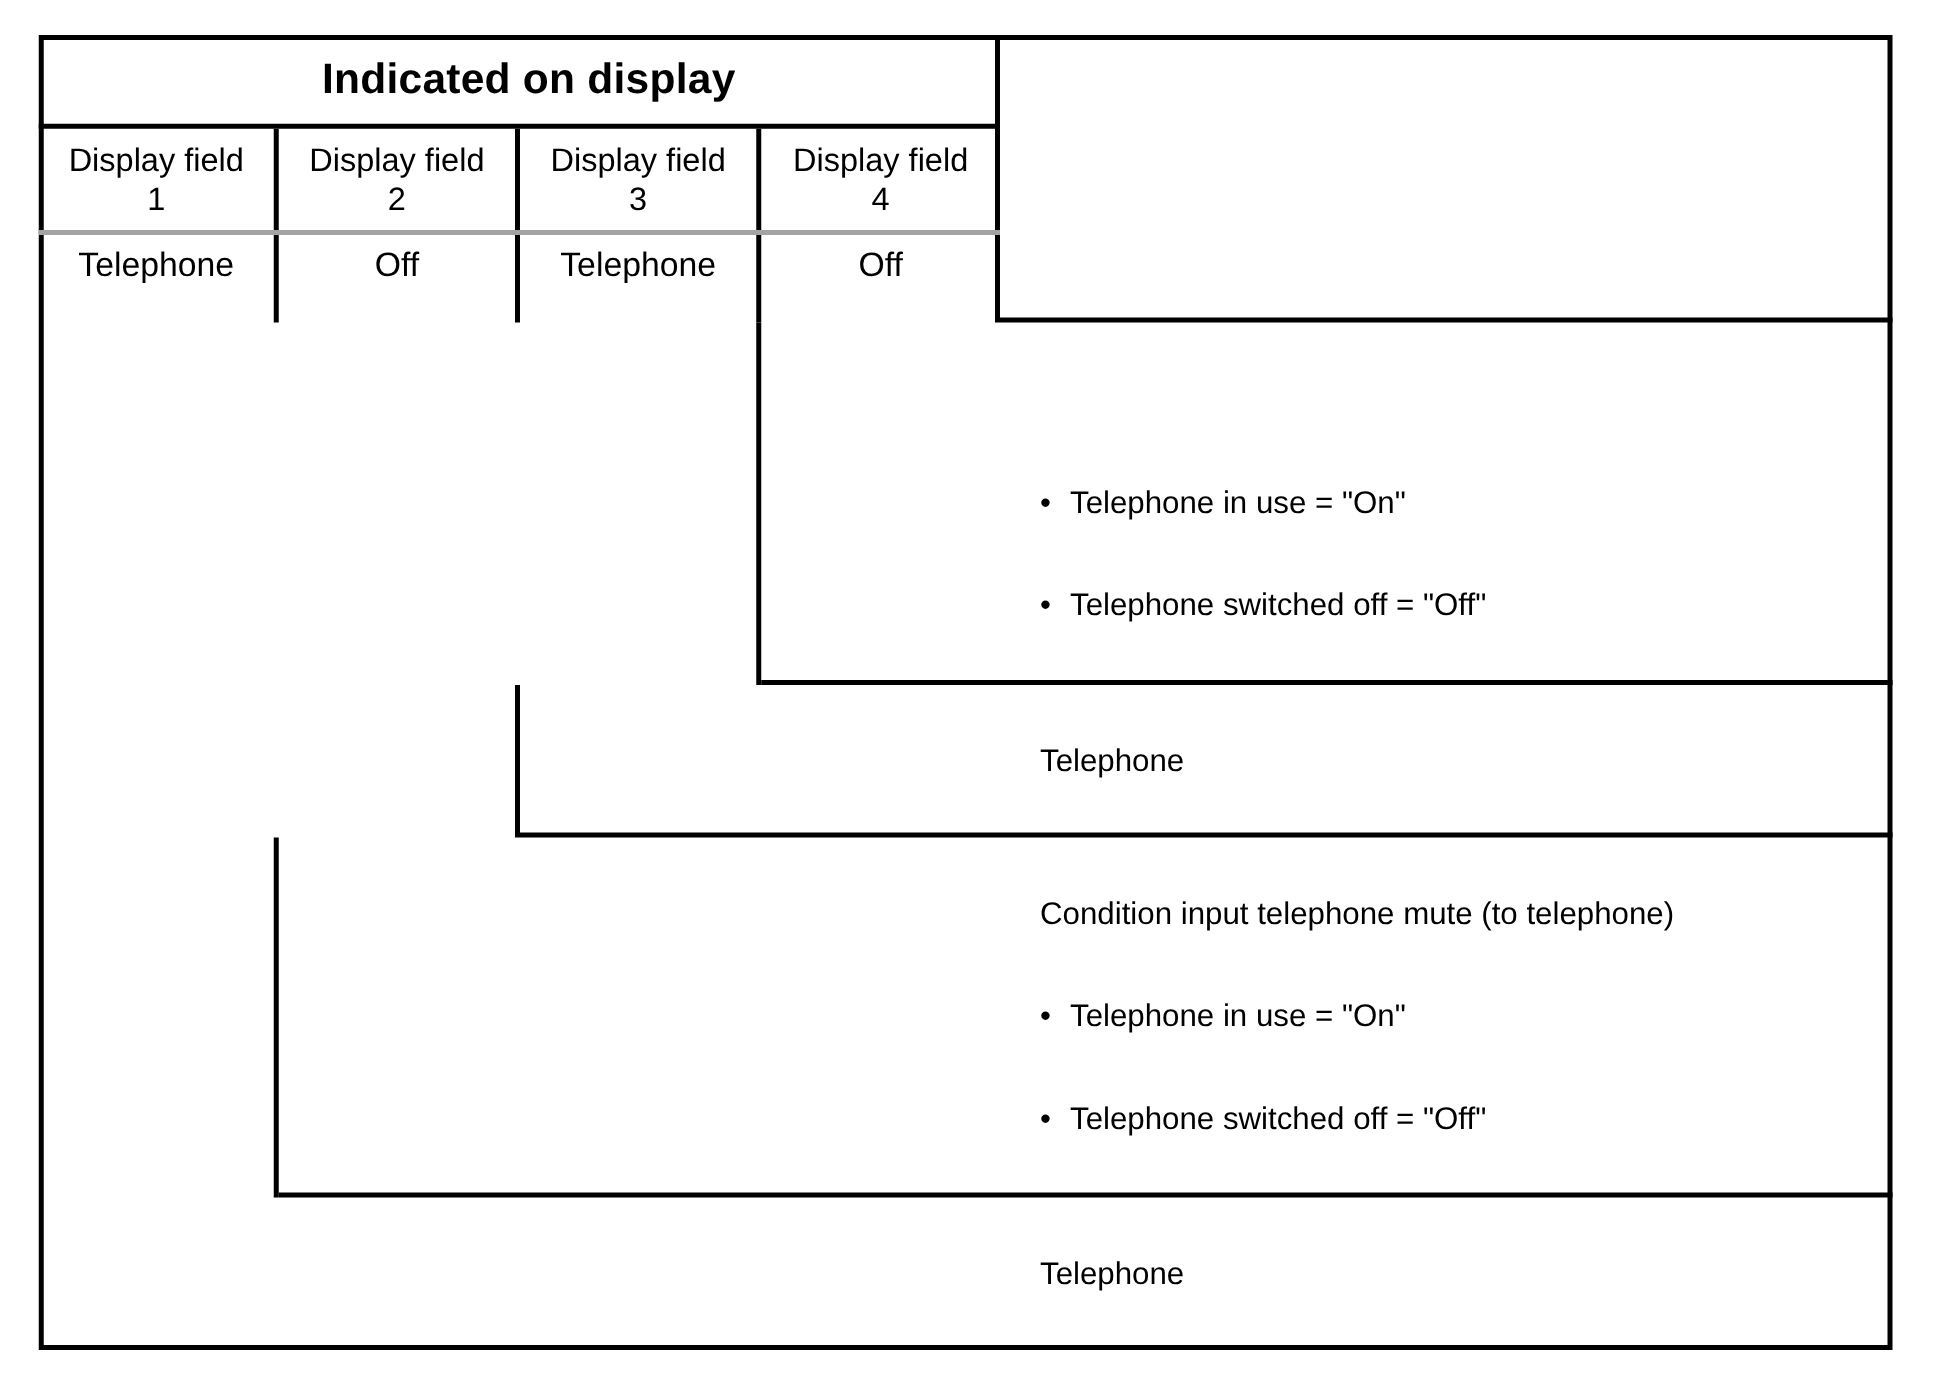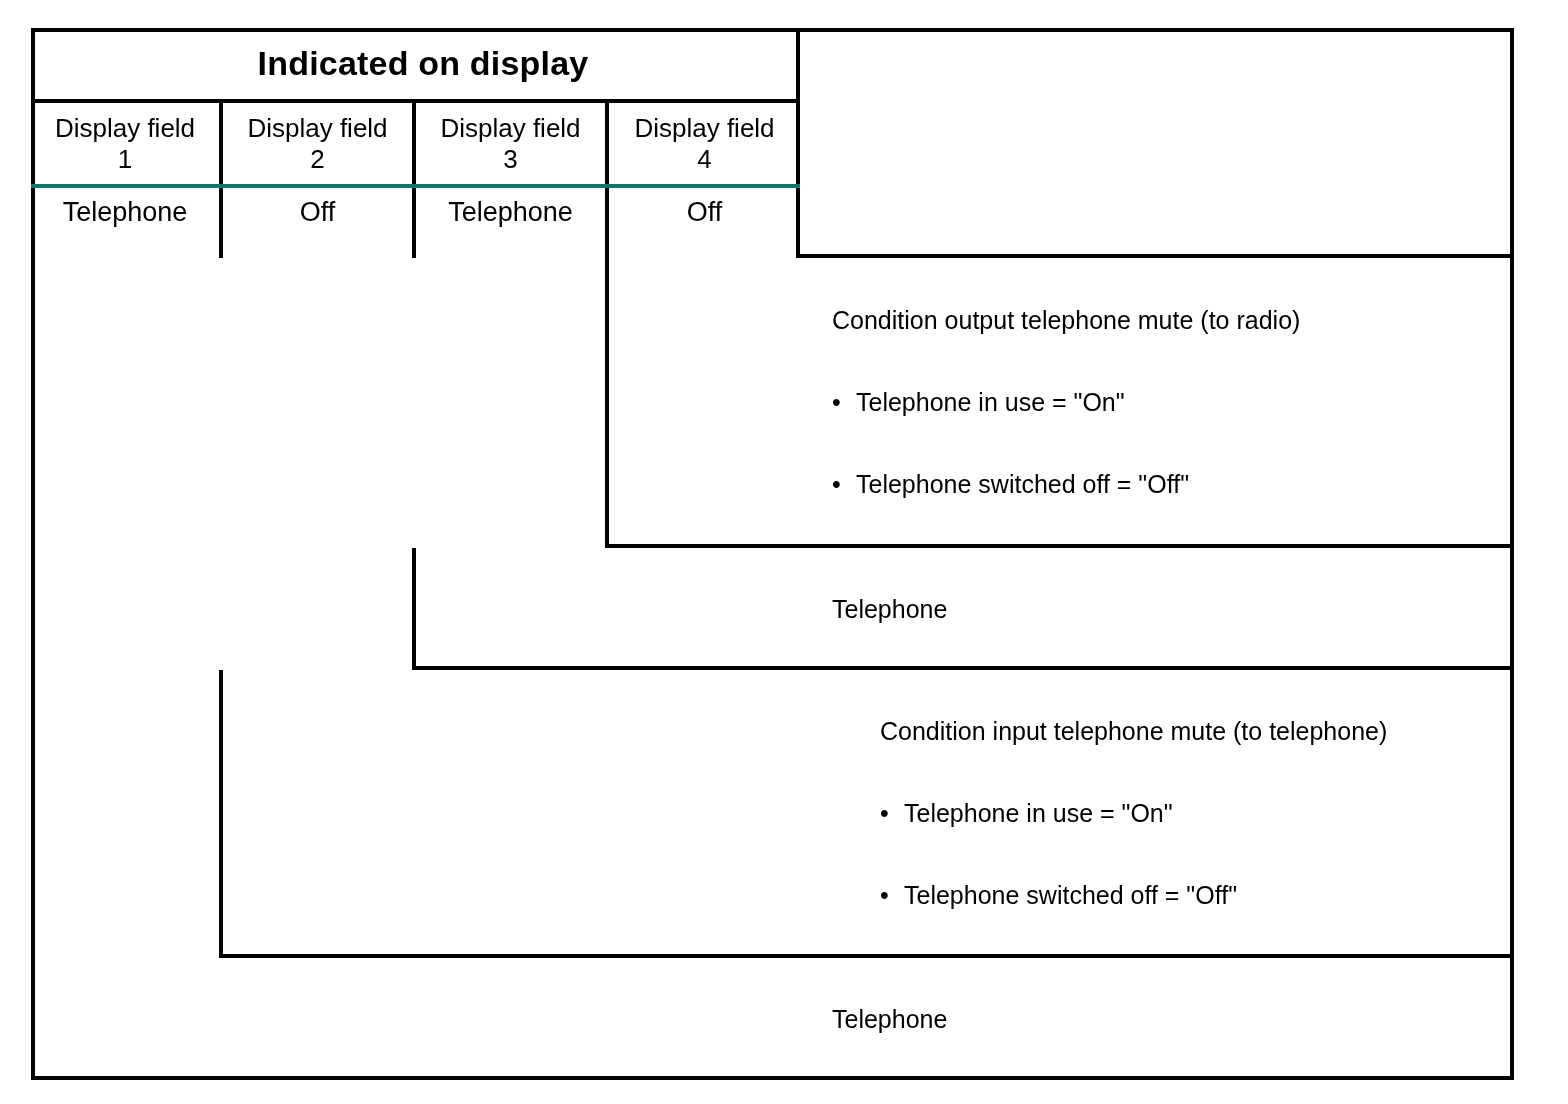--- a/index.html
+++ b/index.html
@@ -49,21 +49,21 @@
     border-right: 4px solid #000000;
     display: flex;
     flex-direction: column;
     align-items: center;
     justify-content: center;
     font-size: 26px;
     line-height: 1.18;
     text-align: center;
   }
   .hdr-cell:last-child { border-right: none; }
-  .hdr-sep { border-bottom: 4px solid #0f766e; }
+  .hdr-sep { border-bottom: 4px solid #a3a3a3; }
 
   .data-row { display: flex; }
   .data-cell {
     box-sizing: border-box;
     border-right: 4px solid #000000;
     display: flex;
     align-items: flex-start;
     justify-content: center;
     padding-top: 9px;
     font-size: 27px;
@@ -153,38 +153,37 @@
     </div>
     <div class="data-cell" style="width:193px;">
       <span>Telephone</span>
     </div>
     <div class="data-cell" style="width:191px;">
       <span>Off</span>
     </div>
   </div>
 
   <div class="pane" style="left:832px; top:258px; width:660px; height:286px;">
-    <div class="pane-heading" style="position:absolute; left:0; top:48px;">Condition output telephone mute (to radio)</div>
 
     <div class="bullet-line" style="position:absolute; left:0; top:130px;">
       <span class="bullet-dot">•</span>
       <span>Telephone in use = "On"</span>
     </div>
 
     <div class="bullet-line" style="position:absolute; left:0; top:212px;">
       <span class="bullet-dot">•</span>
       <span>Telephone switched off = "Off"</span>
     </div>
   </div>
 
   <div class="pane" style="left:832px; top:548px; width:660px; height:118px;">
     <div class="plain-label" style="position:absolute; left:0; top:47px;">Telephone</div>
   </div>
 
-  <div class="pane" style="left:880px; top:670px; width:660px; height:284px;">
+  <div class="pane" style="left:832px; top:670px; width:660px; height:284px;">
     <div class="pane-heading" style="position:absolute; left:0; top:47px;">Condition input telephone mute (to telephone)</div>
 
     <div class="bullet-line" style="position:absolute; left:0; top:129px;">
       <span class="bullet-dot">•</span>
       <span>Telephone in use = "On"</span>
     </div>
 
     <div class="bullet-line" style="position:absolute; left:0; top:211px;">
       <span class="bullet-dot">•</span>
       <span>Telephone switched off = "Off"</span>

